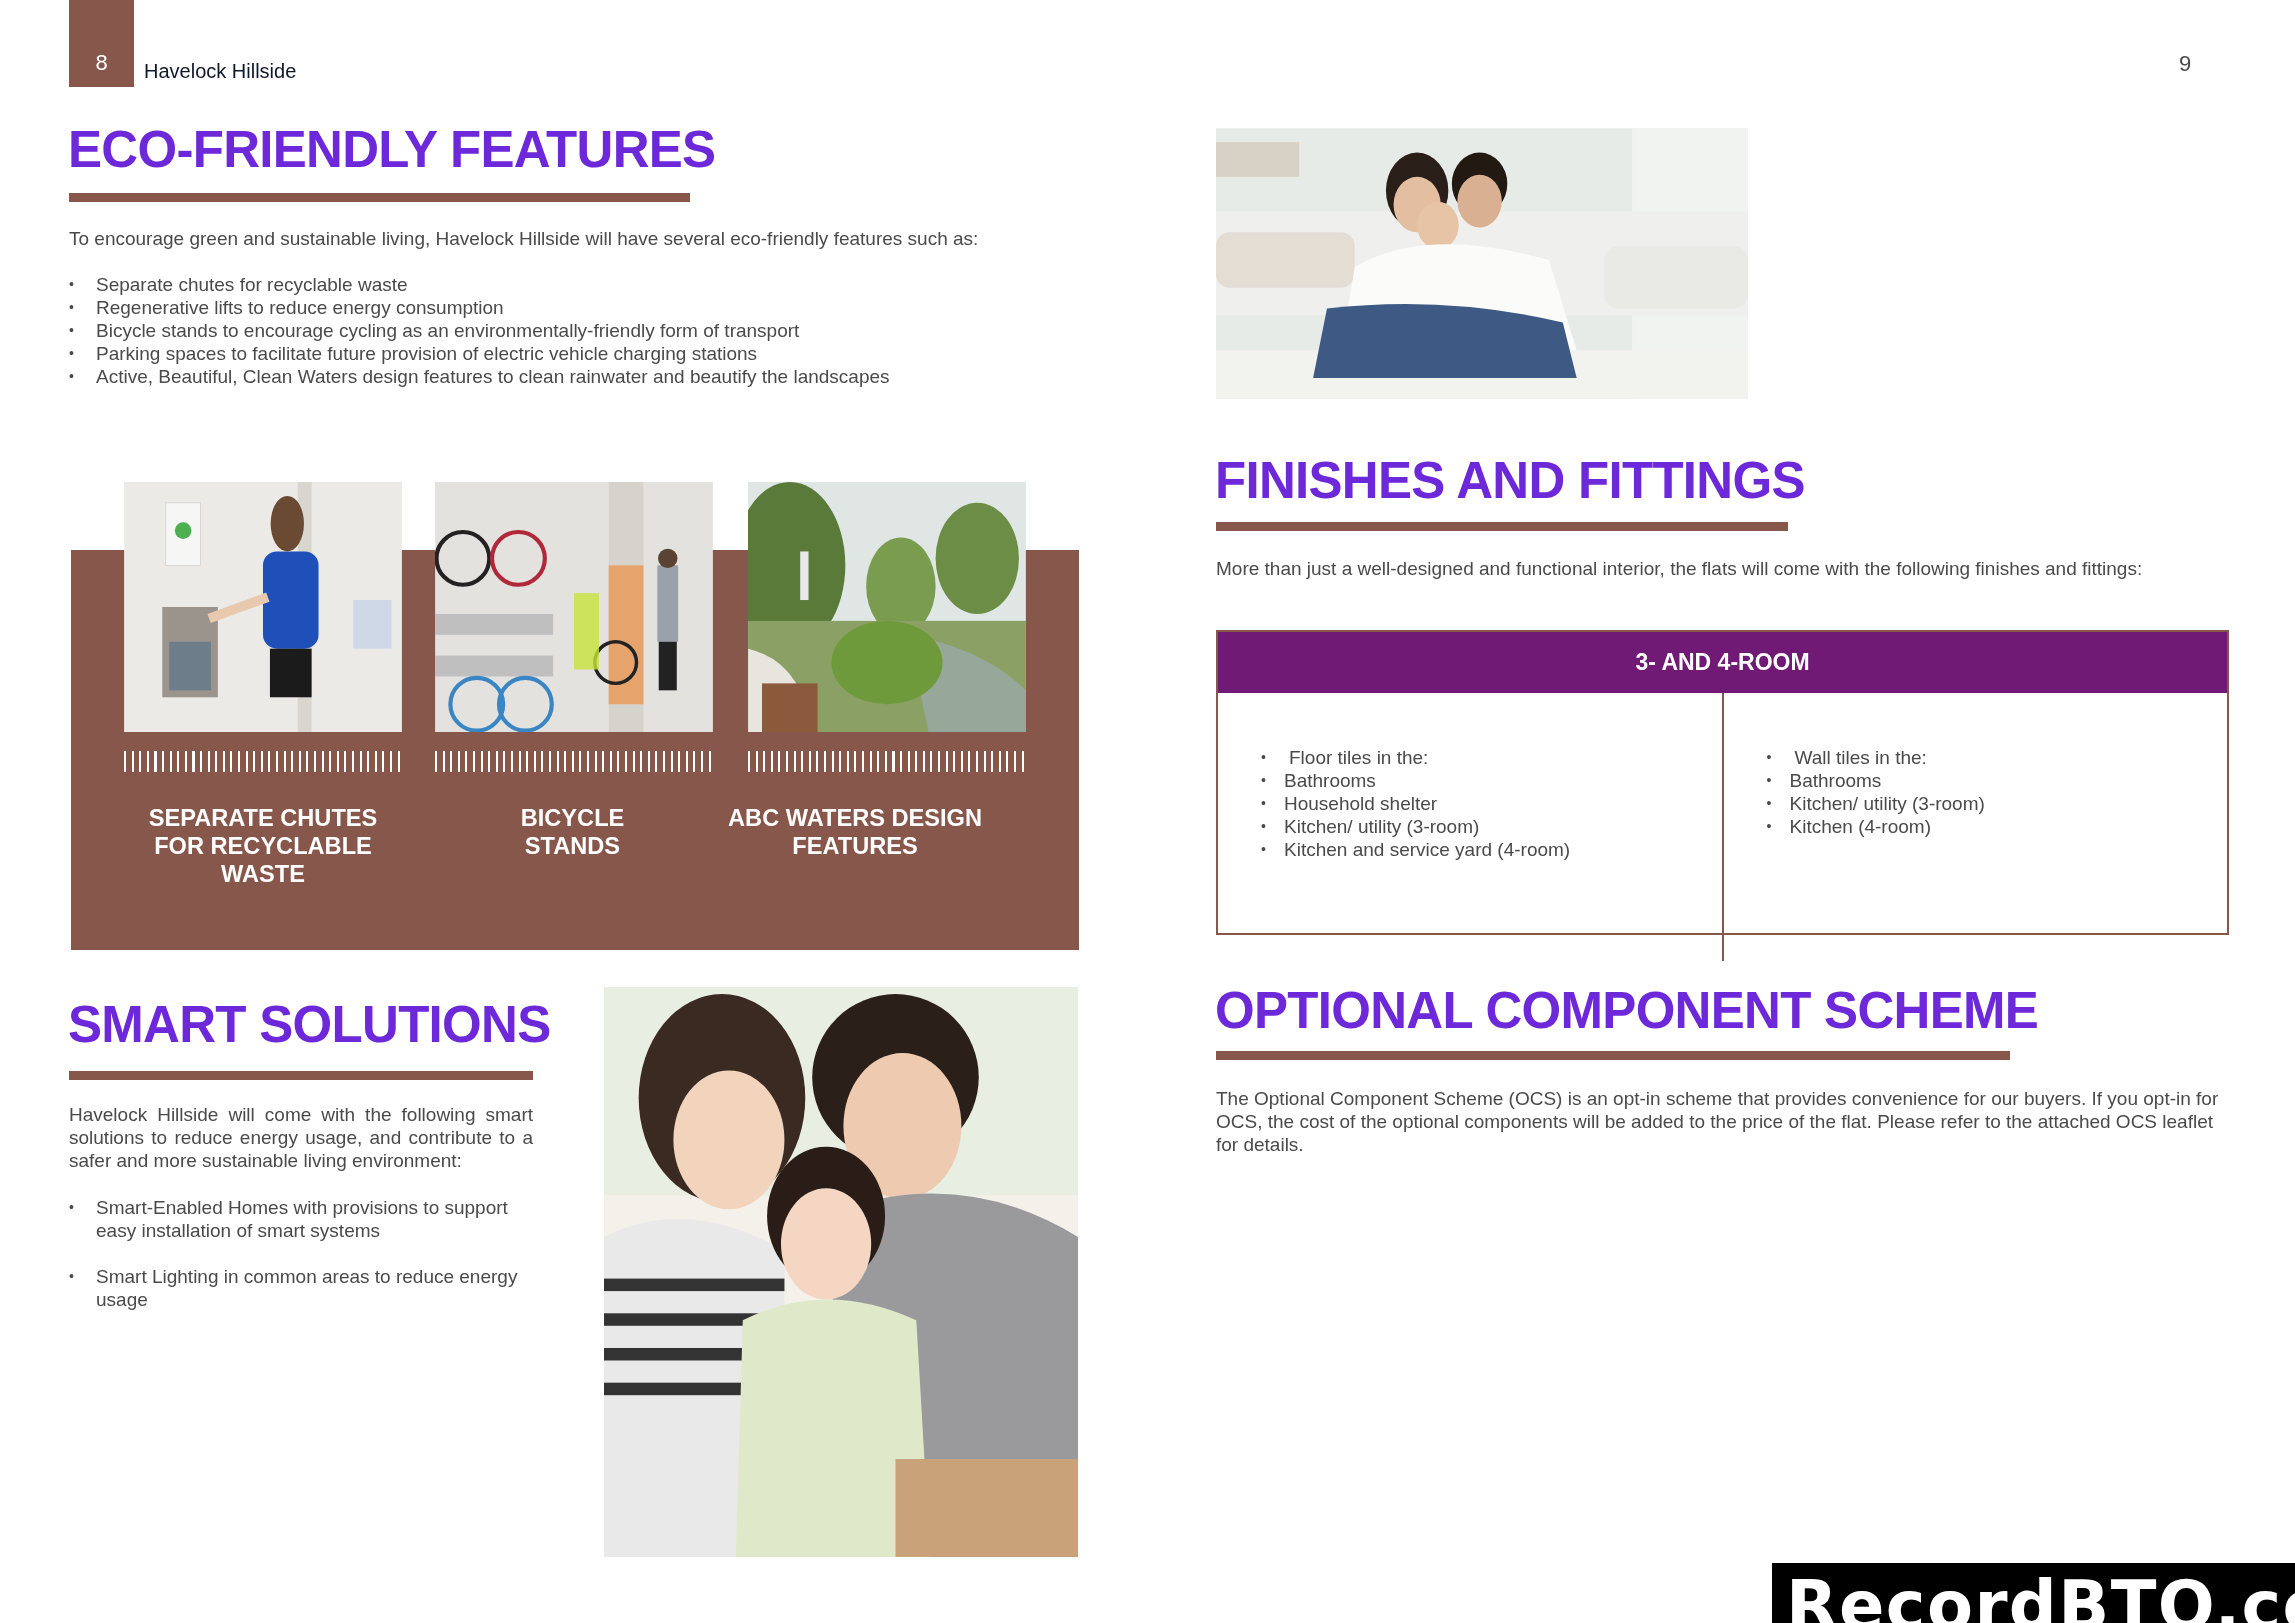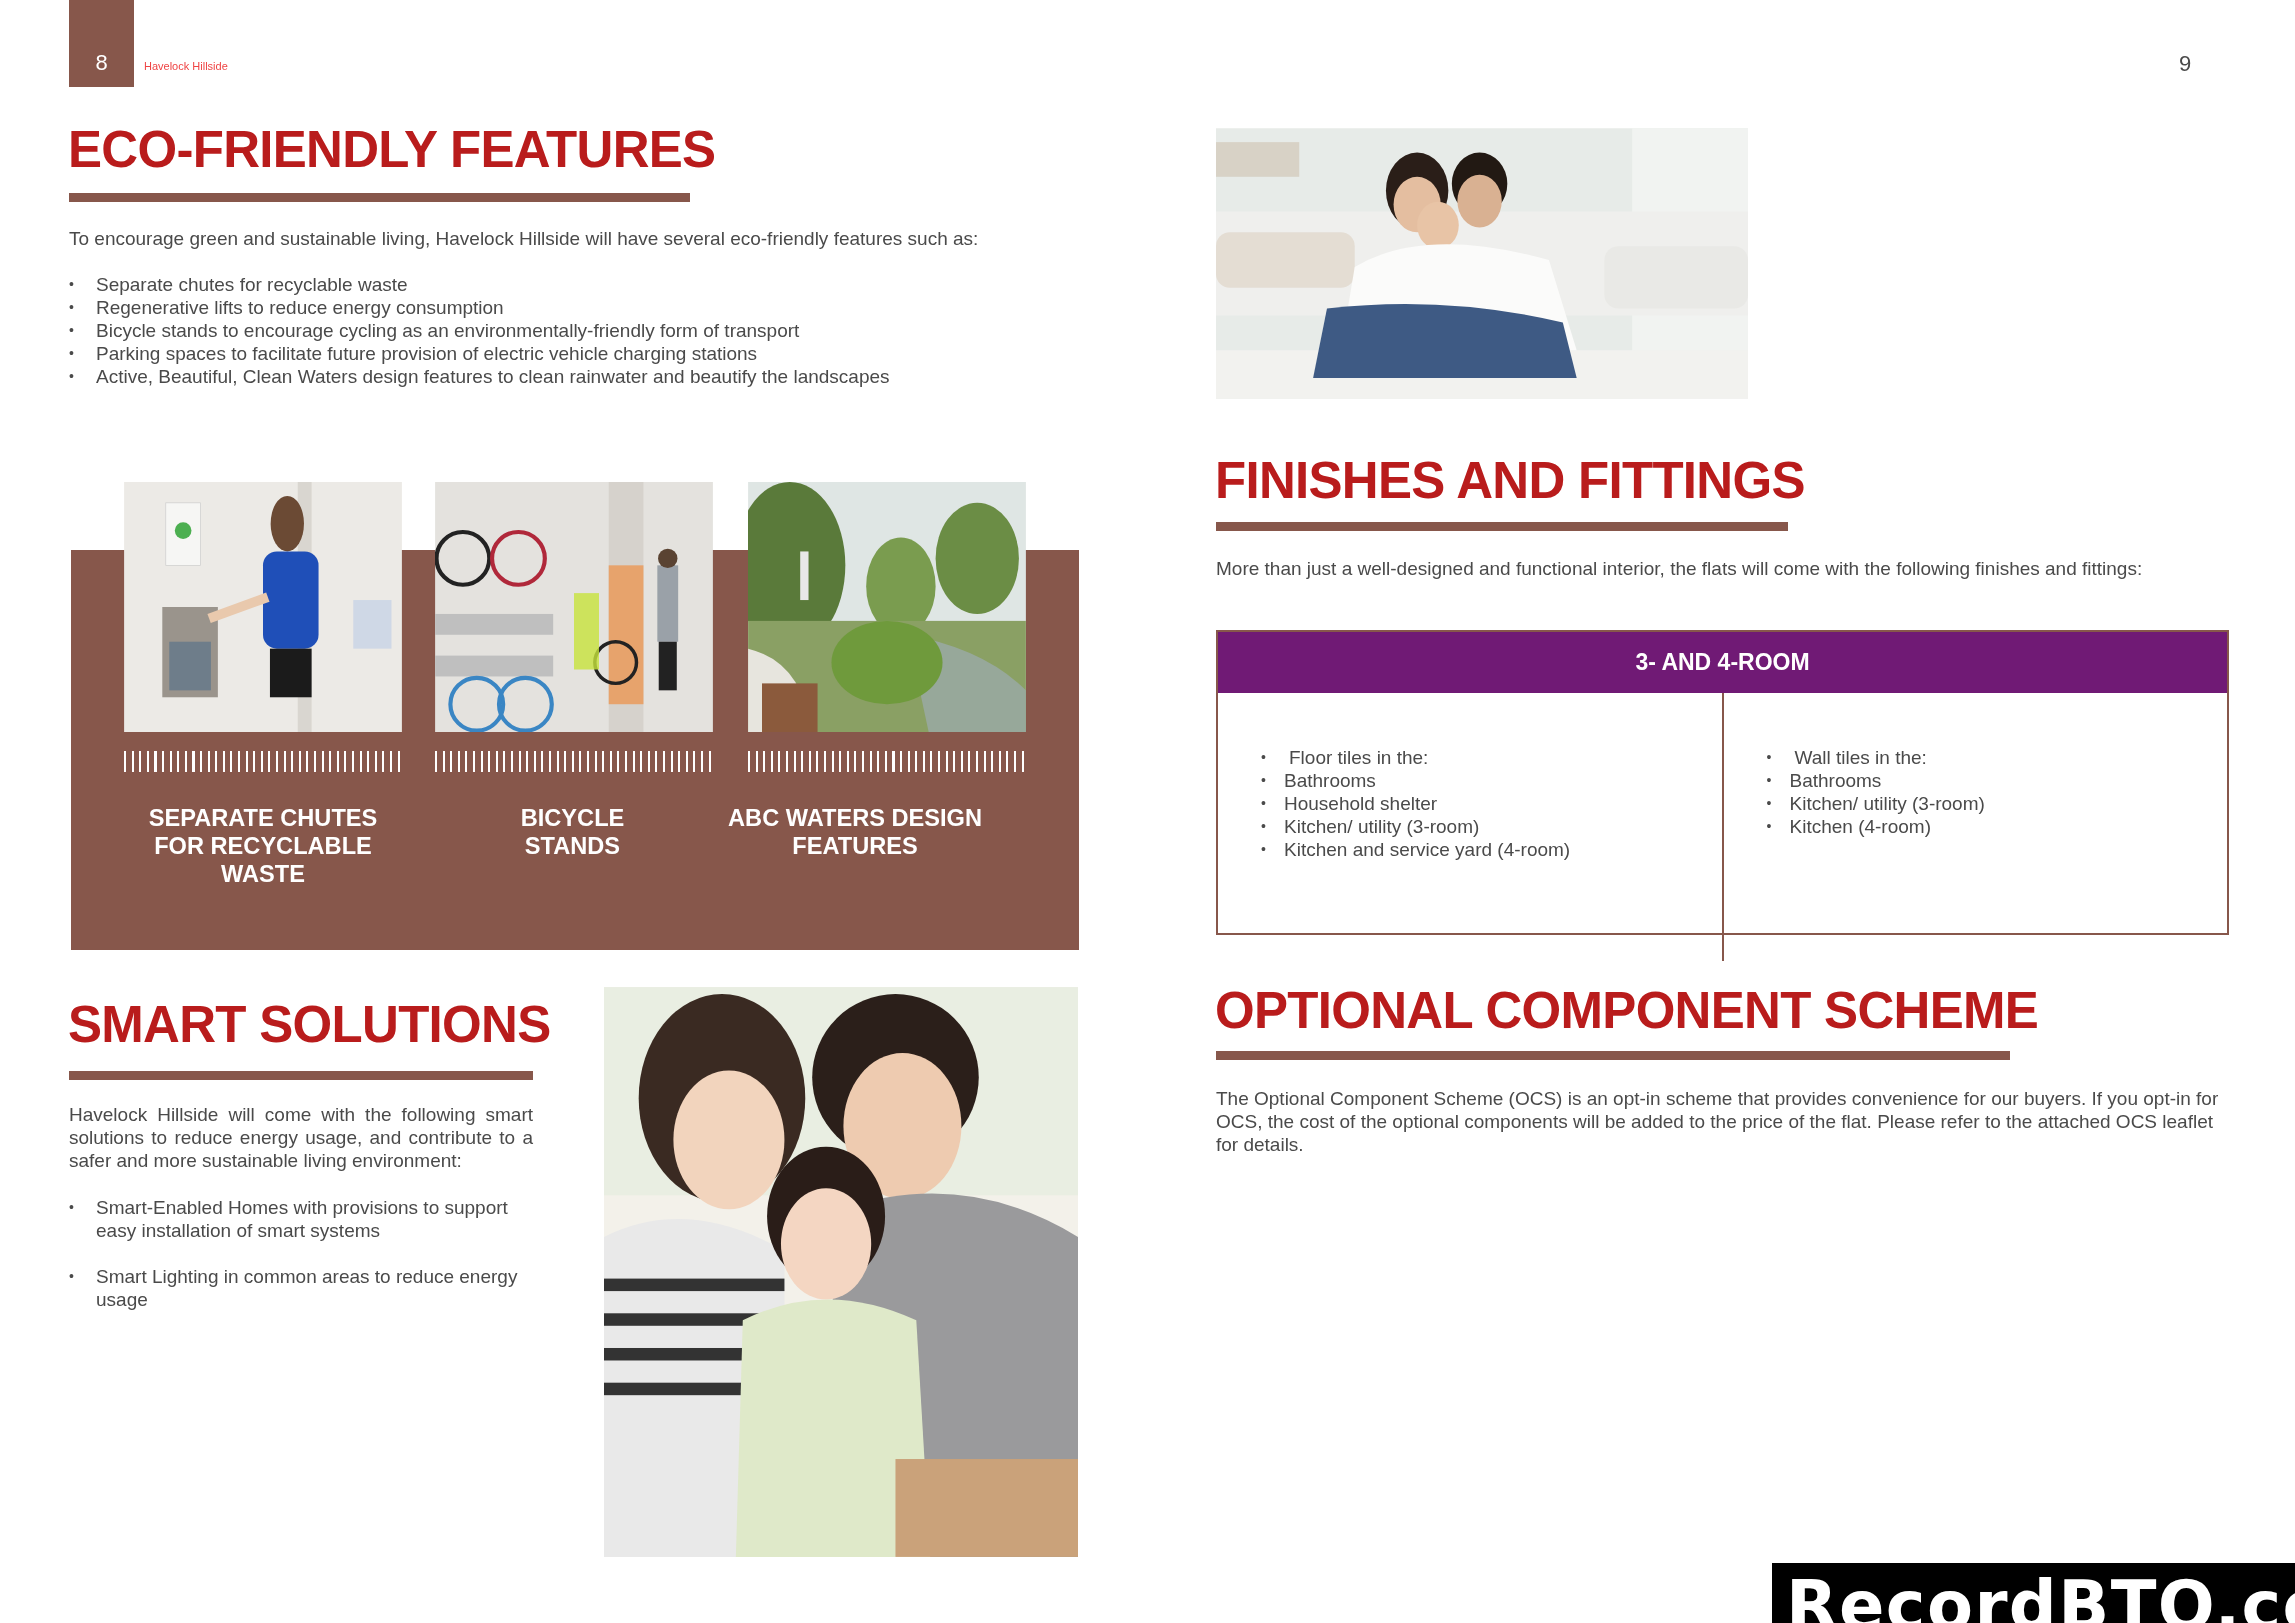--- a/index.html
+++ b/index.html
@@ -1,22 +1,22 @@
 <!DOCTYPE html>
 <html style="font-size:11px"><head>
 <meta charset="utf-8">
 <style>
   html,body{margin:0;padding:0;background:#ffffff;}
   body{width:2295px;height:1623px;position:relative;overflow:hidden;font-family:"Liberation Sans",sans-serif;color:#4a4a4a;}
   .abs{position:absolute;}
   .page-tab{left:69px;top:0;width:65px;height:87px;background:#87574b;}
   .page-num-left{left:69px;top:50px;width:65px;text-align:center;color:#fff;font-size:22px;}
-  .running-head{left:144px;top:60px;font-size:11px;color:#ef4444;}
+  .running-head{left:144px;top:60px;font-size:20px;color:#0f172a;}
   .page-num-right{left:2179px;top:51px;font-size:22px;color:#4a4a4a;}
-  .h1{font-weight:bold;color:#b91c1c;font-size:51px;letter-spacing:-0.7px;line-height:1;white-space:nowrap;}
+  .h1{font-weight:bold;color:#6d28d9;font-size:51px;letter-spacing:-0.7px;line-height:1;white-space:nowrap;}
   .rule{background:#87574b;height:9px;}
   .body-text{font-size:19px;line-height:23px;color:#4a4a4a;}
   ul.bullets{list-style:none;margin:0;padding:0;}
   ul.bullets li{position:relative;padding-left:27px;}
   ul.bullets li::before{content:"•";position:absolute;left:0;top:0;font-size:14px;}
   .panel{left:71px;top:550px;width:1008px;height:400px;background:#87574b;}
   .photo{overflow:hidden;}
   .barcode{height:21px;background:repeating-linear-gradient(90deg,#ffffff 0 2.1px,transparent 2.1px 7.6px);}
   .caption{color:#ffffff;font-weight:bold;font-size:23.6px;line-height:28px;text-align:center;}
   .table{left:1216px;top:630px;width:1013px;height:305px;border:2.1px solid #87574b;box-sizing:border-box;}

